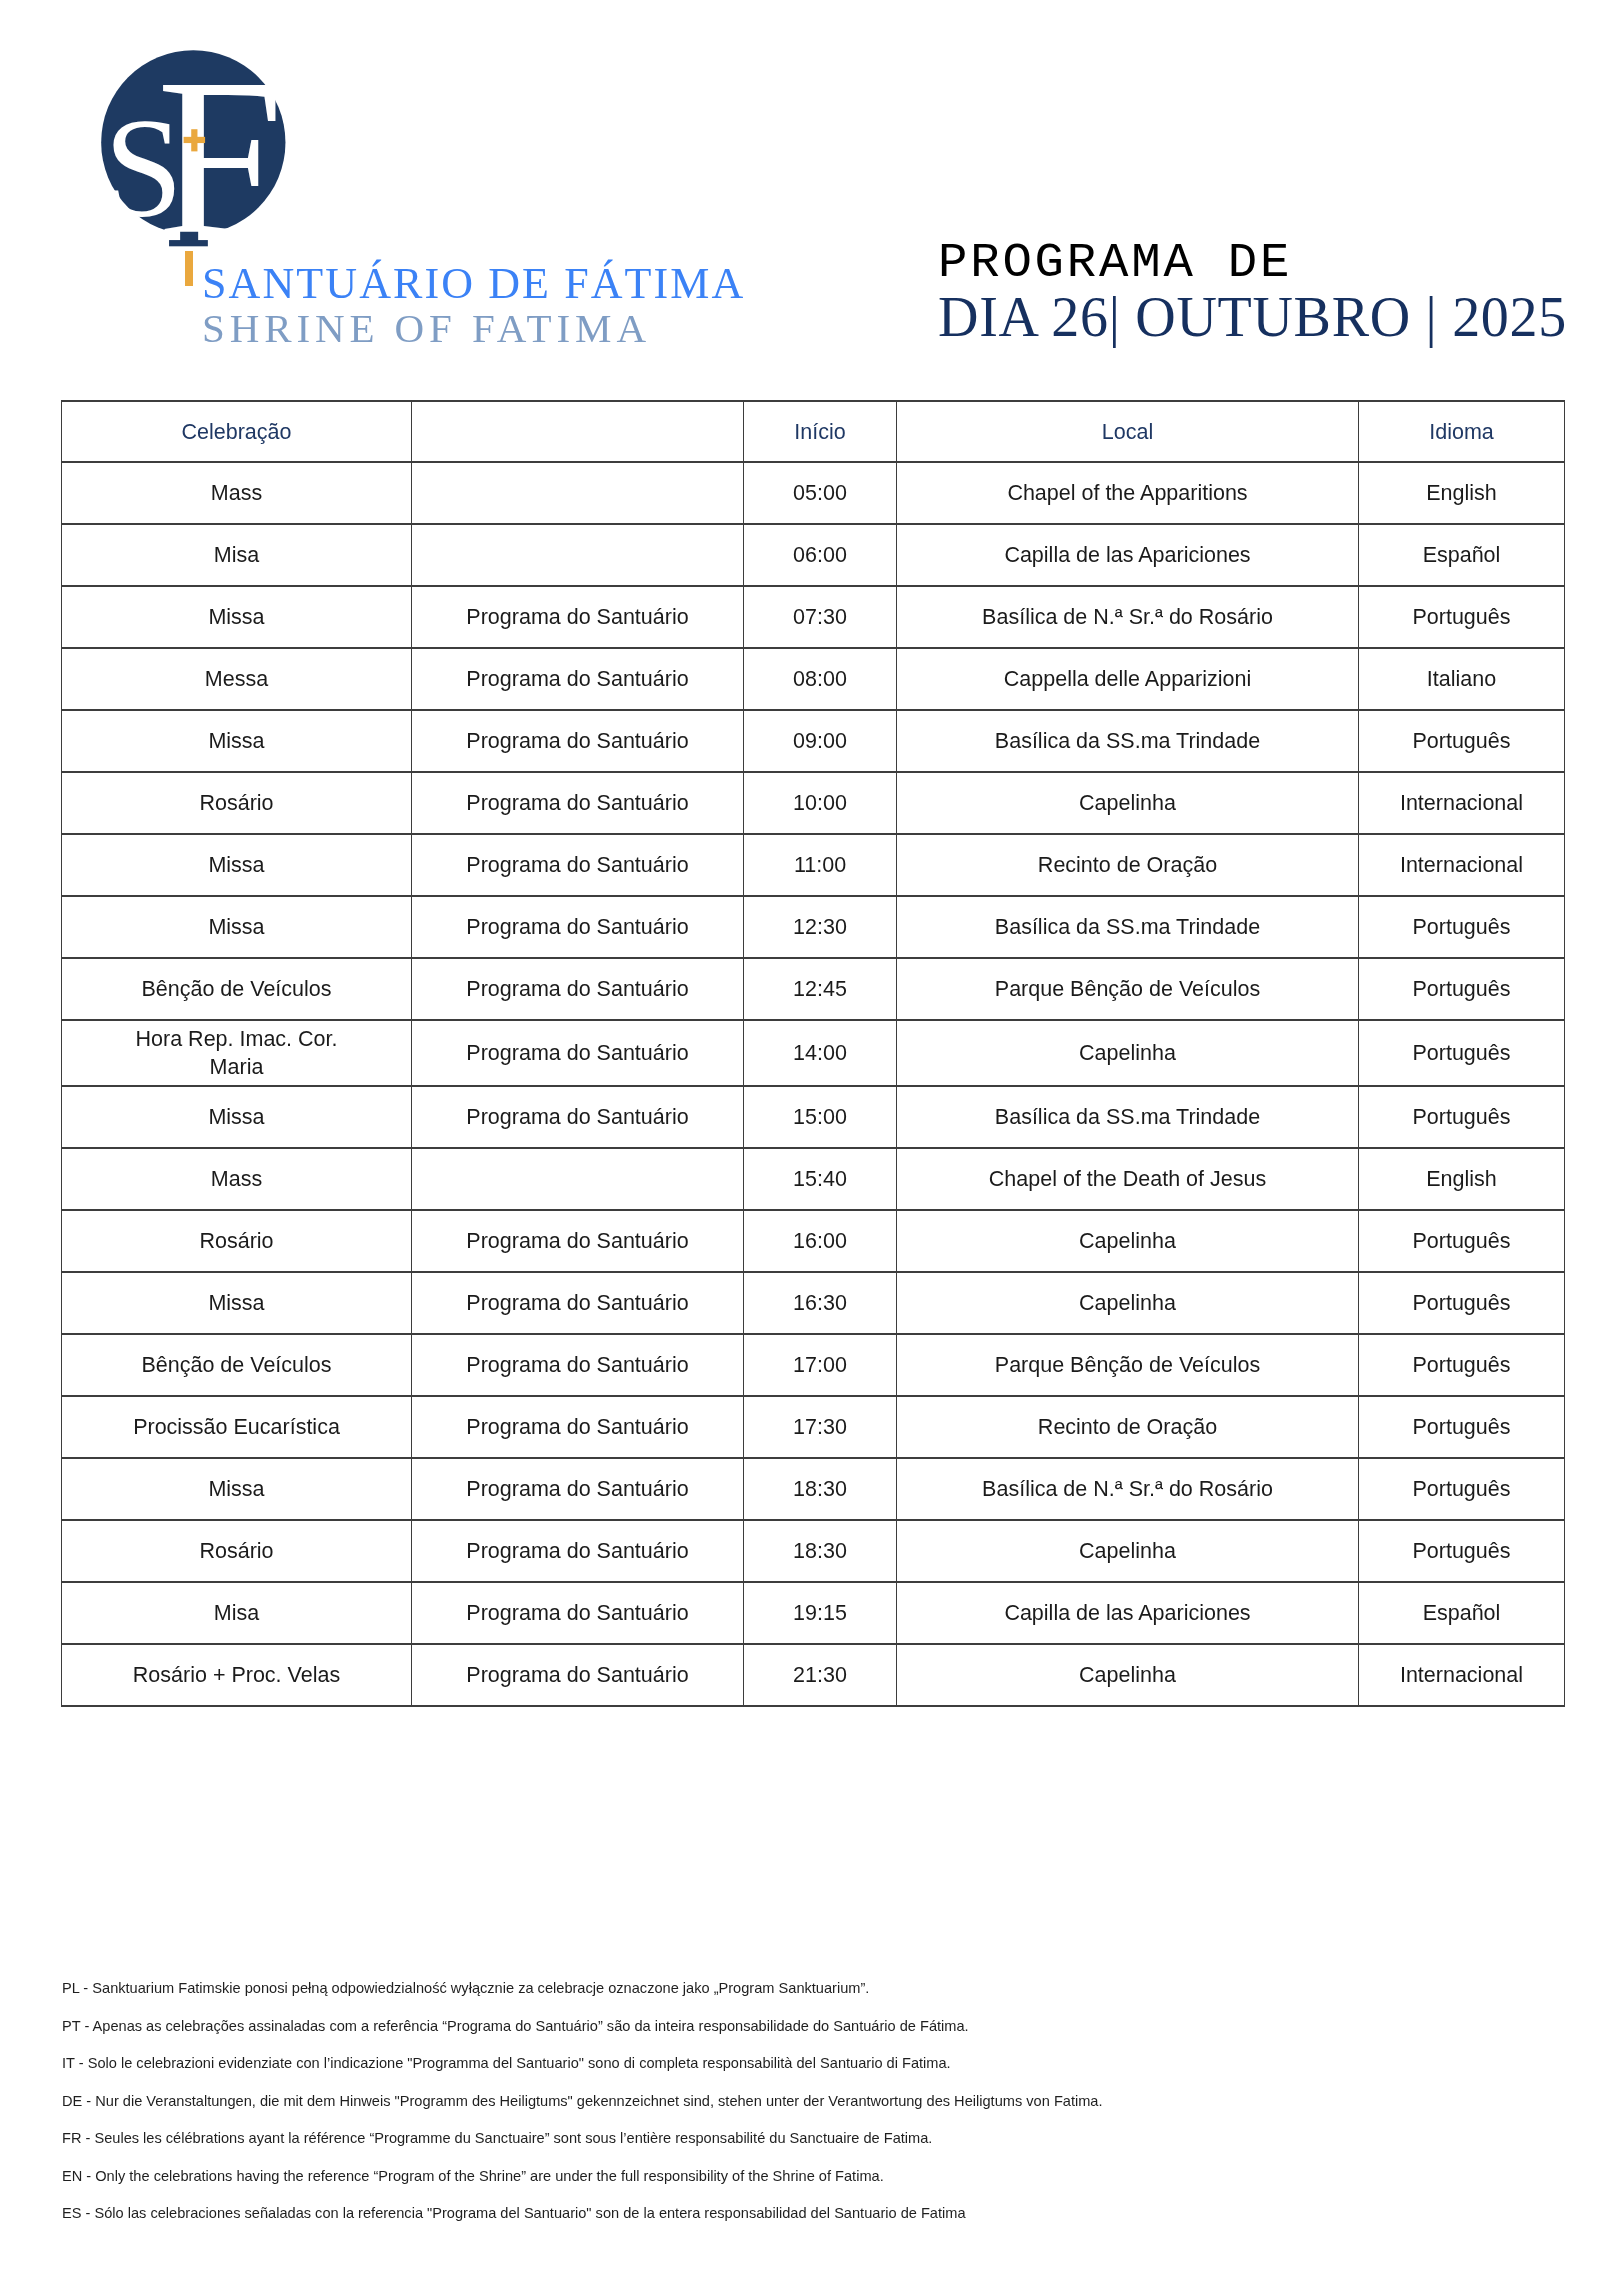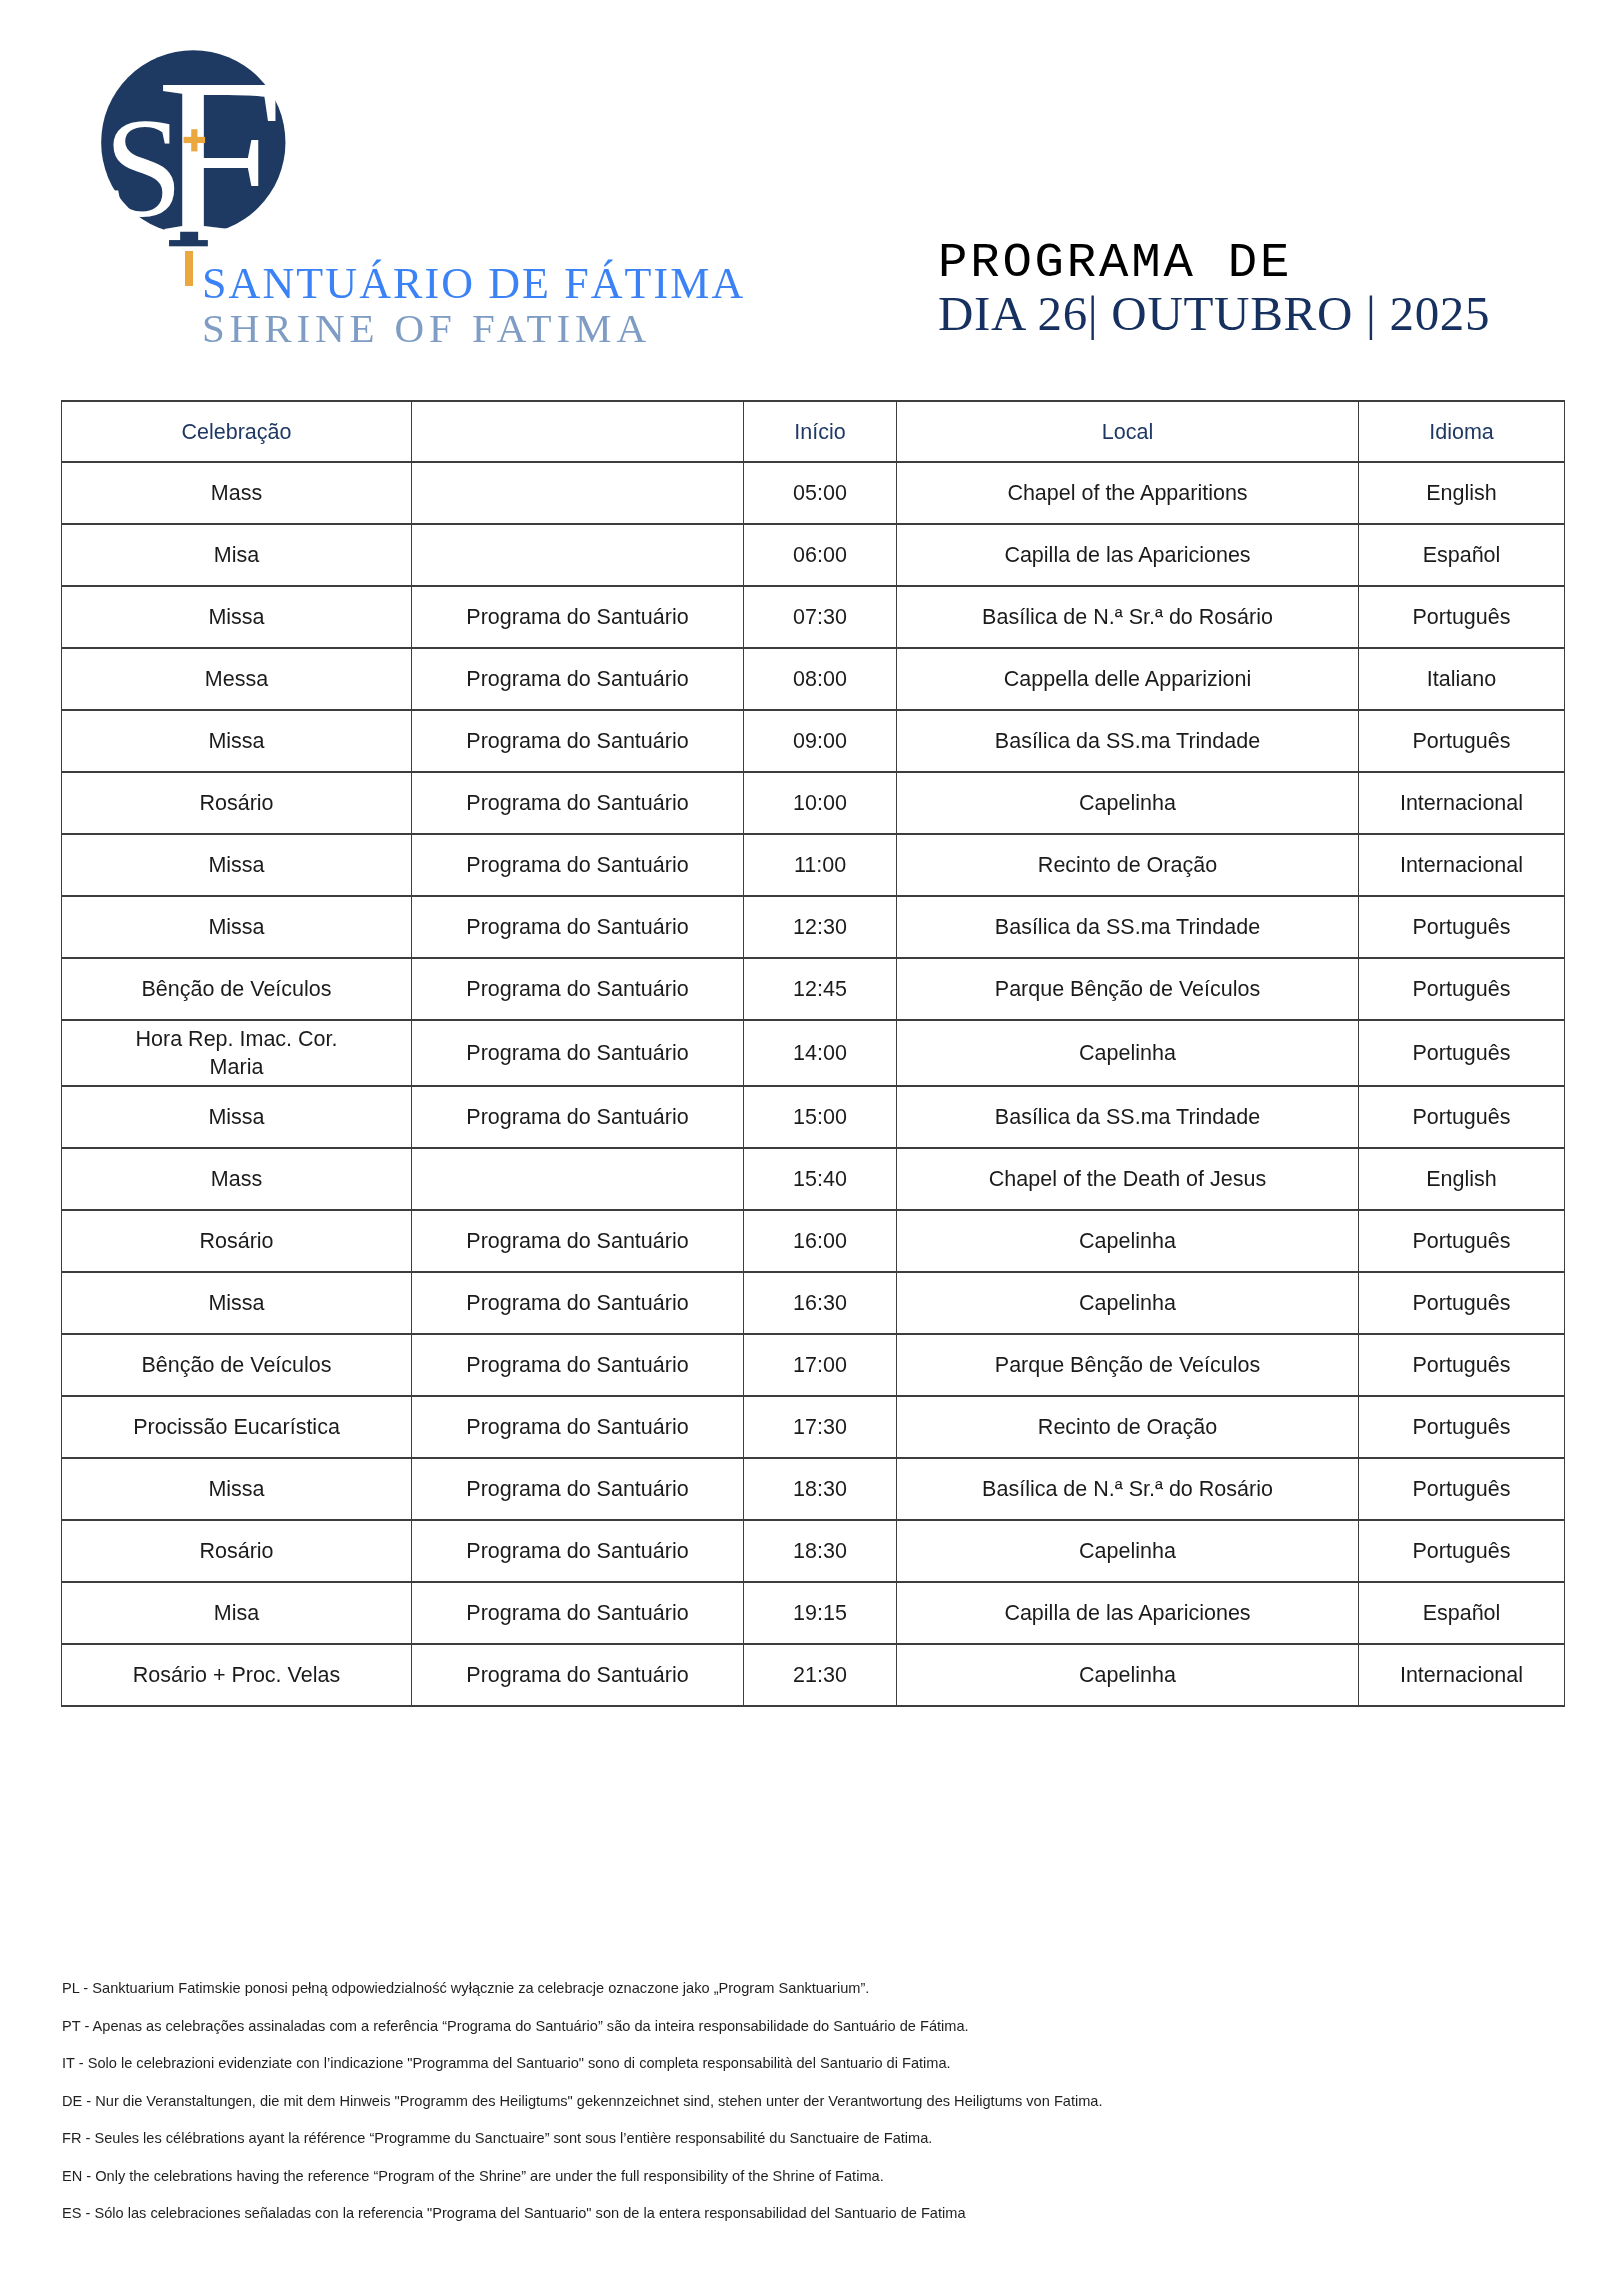--- a/index.html
+++ b/index.html
@@ -30,21 +30,21 @@
     font-size: 41px; letter-spacing: 4.9px; color: #7f9dc4; white-space: nowrap;
   }
   .eyebrow {
     position: absolute; left: 938px; top: 235px;
     font-family: Liberation Mono, monospace;
     font-size: 49px; letter-spacing: 2.8px; color: #000000; white-space: nowrap;
   }
   .heading {
     position: absolute; left: 938px; top: 285px;
     font-family: "Liberation Serif", "DejaVu Serif", serif;
-    font-size: 49px; letter-spacing: 0.7px; color: #16305f; white-space: nowrap;
+    font-size: 56px; letter-spacing: 0.7px; color: #16305f; white-space: nowrap;
   }
 
   
   table.schedule {
     position: absolute; left: 61px; top: 400px;
     width: 1503px;
     border-collapse: collapse;
     table-layout: fixed;
     font-size: 21.5px;
     font-weight: 300;

